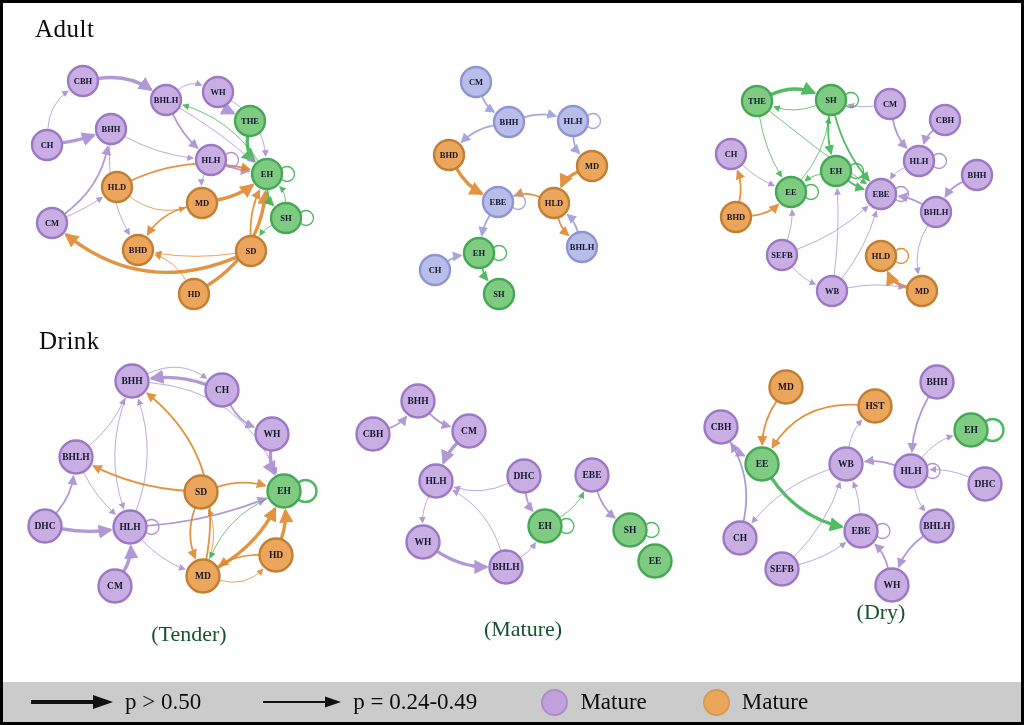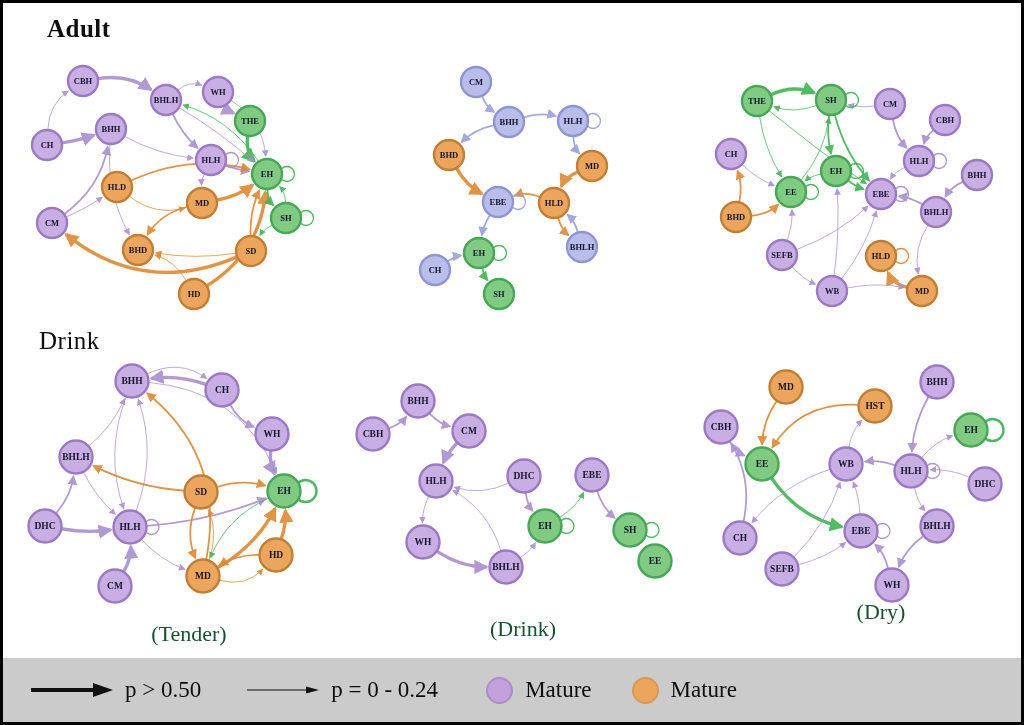--- a/index.html
+++ b/index.html
@@ -11,42 +11,43 @@
     box-sizing:border-box;
     overflow:hidden;
     font-family:"Liberation Serif", serif;
   }
   .row-label{
     position:absolute;
     font-size:25px;
     color:#0d0d0d;
     letter-spacing:0.5px;
   }
-  #row-label-adult{left:44px;top:12px;font-weight:bold;}
+  #row-label-adult{left:32px;top:12px;}
   #row-label-young{left:36px;top:324px;}
   .caption{
     position:absolute;
     font-size:22px;
     color:#14532d;
     transform:translateX(-50%);
     white-space:nowrap;
   }
   #caption-tender{left:186px;top:618px;}
   #caption-mature{left:520px;top:613px;}
   #caption-dry{left:878px;top:596px;}
   #net{position:absolute;left:0;top:0;}
   #legend{
     position:absolute;
     left:0;right:0;bottom:0;
-    height:64px;
+    height:40px;
     background:#cbcbcb;
     display:flex;
     align-items:center;
     font-size:23px;
     color:#0d0d0d;
+    gap:16px;
   }
   .leg-item{display:flex;align-items:center;}
   .leg-item svg{display:block;}
   .leg-label{margin-left:12px;white-space:nowrap;}
   .leg-circle{
     width:27px;height:27px;border-radius:50%;
     box-sizing:border-box;
   }
   #leg-arrow-1{margin-left:26px;}
   #leg-arrow-2{margin-left:44px;}
@@ -401,37 +402,37 @@
         <circle cx="934" cy="523" r="16.5" fill="#c9aee3" stroke="#9b79c4" stroke-width="2.4"></circle>
         <text x="934" y="523" text-anchor="middle" dominant-baseline="central" font-family="&quot;Liberation Serif&quot;, serif" font-weight="bold" font-size="9.5" fill="#14142e">BHLH</text>
         <circle cx="779" cy="566" r="16.5" fill="#c9aee3" stroke="#9b79c4" stroke-width="2.4"></circle>
         <text x="779" y="566" text-anchor="middle" dominant-baseline="central" font-family="&quot;Liberation Serif&quot;, serif" font-weight="bold" font-size="9.5" fill="#14142e">SEFB</text>
         <circle cx="889" cy="582" r="16.5" fill="#c9aee3" stroke="#9b79c4" stroke-width="2.4"></circle>
         <text x="889" y="582" text-anchor="middle" dominant-baseline="central" font-family="&quot;Liberation Serif&quot;, serif" font-weight="bold" font-size="9.5" fill="#14142e">WH</text>
       </g>
     </svg>
 
   <div class="caption" id="caption-tender">(Tender)</div>
-  <div class="caption" id="caption-mature">(Drink)</div>
+  <div class="caption" id="caption-mature">(Mature)</div>
   <div class="caption" id="caption-dry">(Dry)</div>
 
   <div id="legend">
     <div class="leg-item" id="leg-arrow-1">
       <svg width="84" height="14">
         <line x1="2" y1="7" x2="66" y2="7" stroke="#111" stroke-width="4"></line>
         <polygon points="64,0 84,7 64,14" fill="#111"></polygon>
       </svg>
       <span class="leg-label">p &gt; 0.50</span>
     </div>
-    <div class="leg-item" id="leg-arrow-3">
-      <svg width="74" height="14">
-        <line x1="2" y1="7" x2="62" y2="7" stroke="#111" stroke-width="1.2"></line>
-        <polygon points="61,3.5 74,7 61,10.5" fill="#111"></polygon>
+    <div class="leg-item" id="leg-arrow-2">
+      <svg width="80" height="14">
+        <line x1="2" y1="7" x2="66" y2="7" stroke="#111" stroke-width="2.2"></line>
+        <polygon points="64,1.5 80,7 64,12.5" fill="#111"></polygon>
       </svg>
-      <span class="leg-label">p = 0 - 0.24</span>
+      <span class="leg-label">p = 0.24-0.49</span>
     </div>
     <div class="leg-item" id="leg-type-1">
       <span class="leg-circle" id="leg-circle-process" style="background: rgb(193, 160, 220); border: 2px solid rgb(173, 140, 200);"></span>
       <span class="leg-label">Mature</span>
     </div>
     <div class="leg-item" id="leg-type-2">
       <span class="leg-circle" id="leg-circle-drink" style="background: rgb(235, 166, 91); border: 2px solid rgb(216, 154, 80);"></span>
       <span class="leg-label">Mature</span>
     </div>
 

